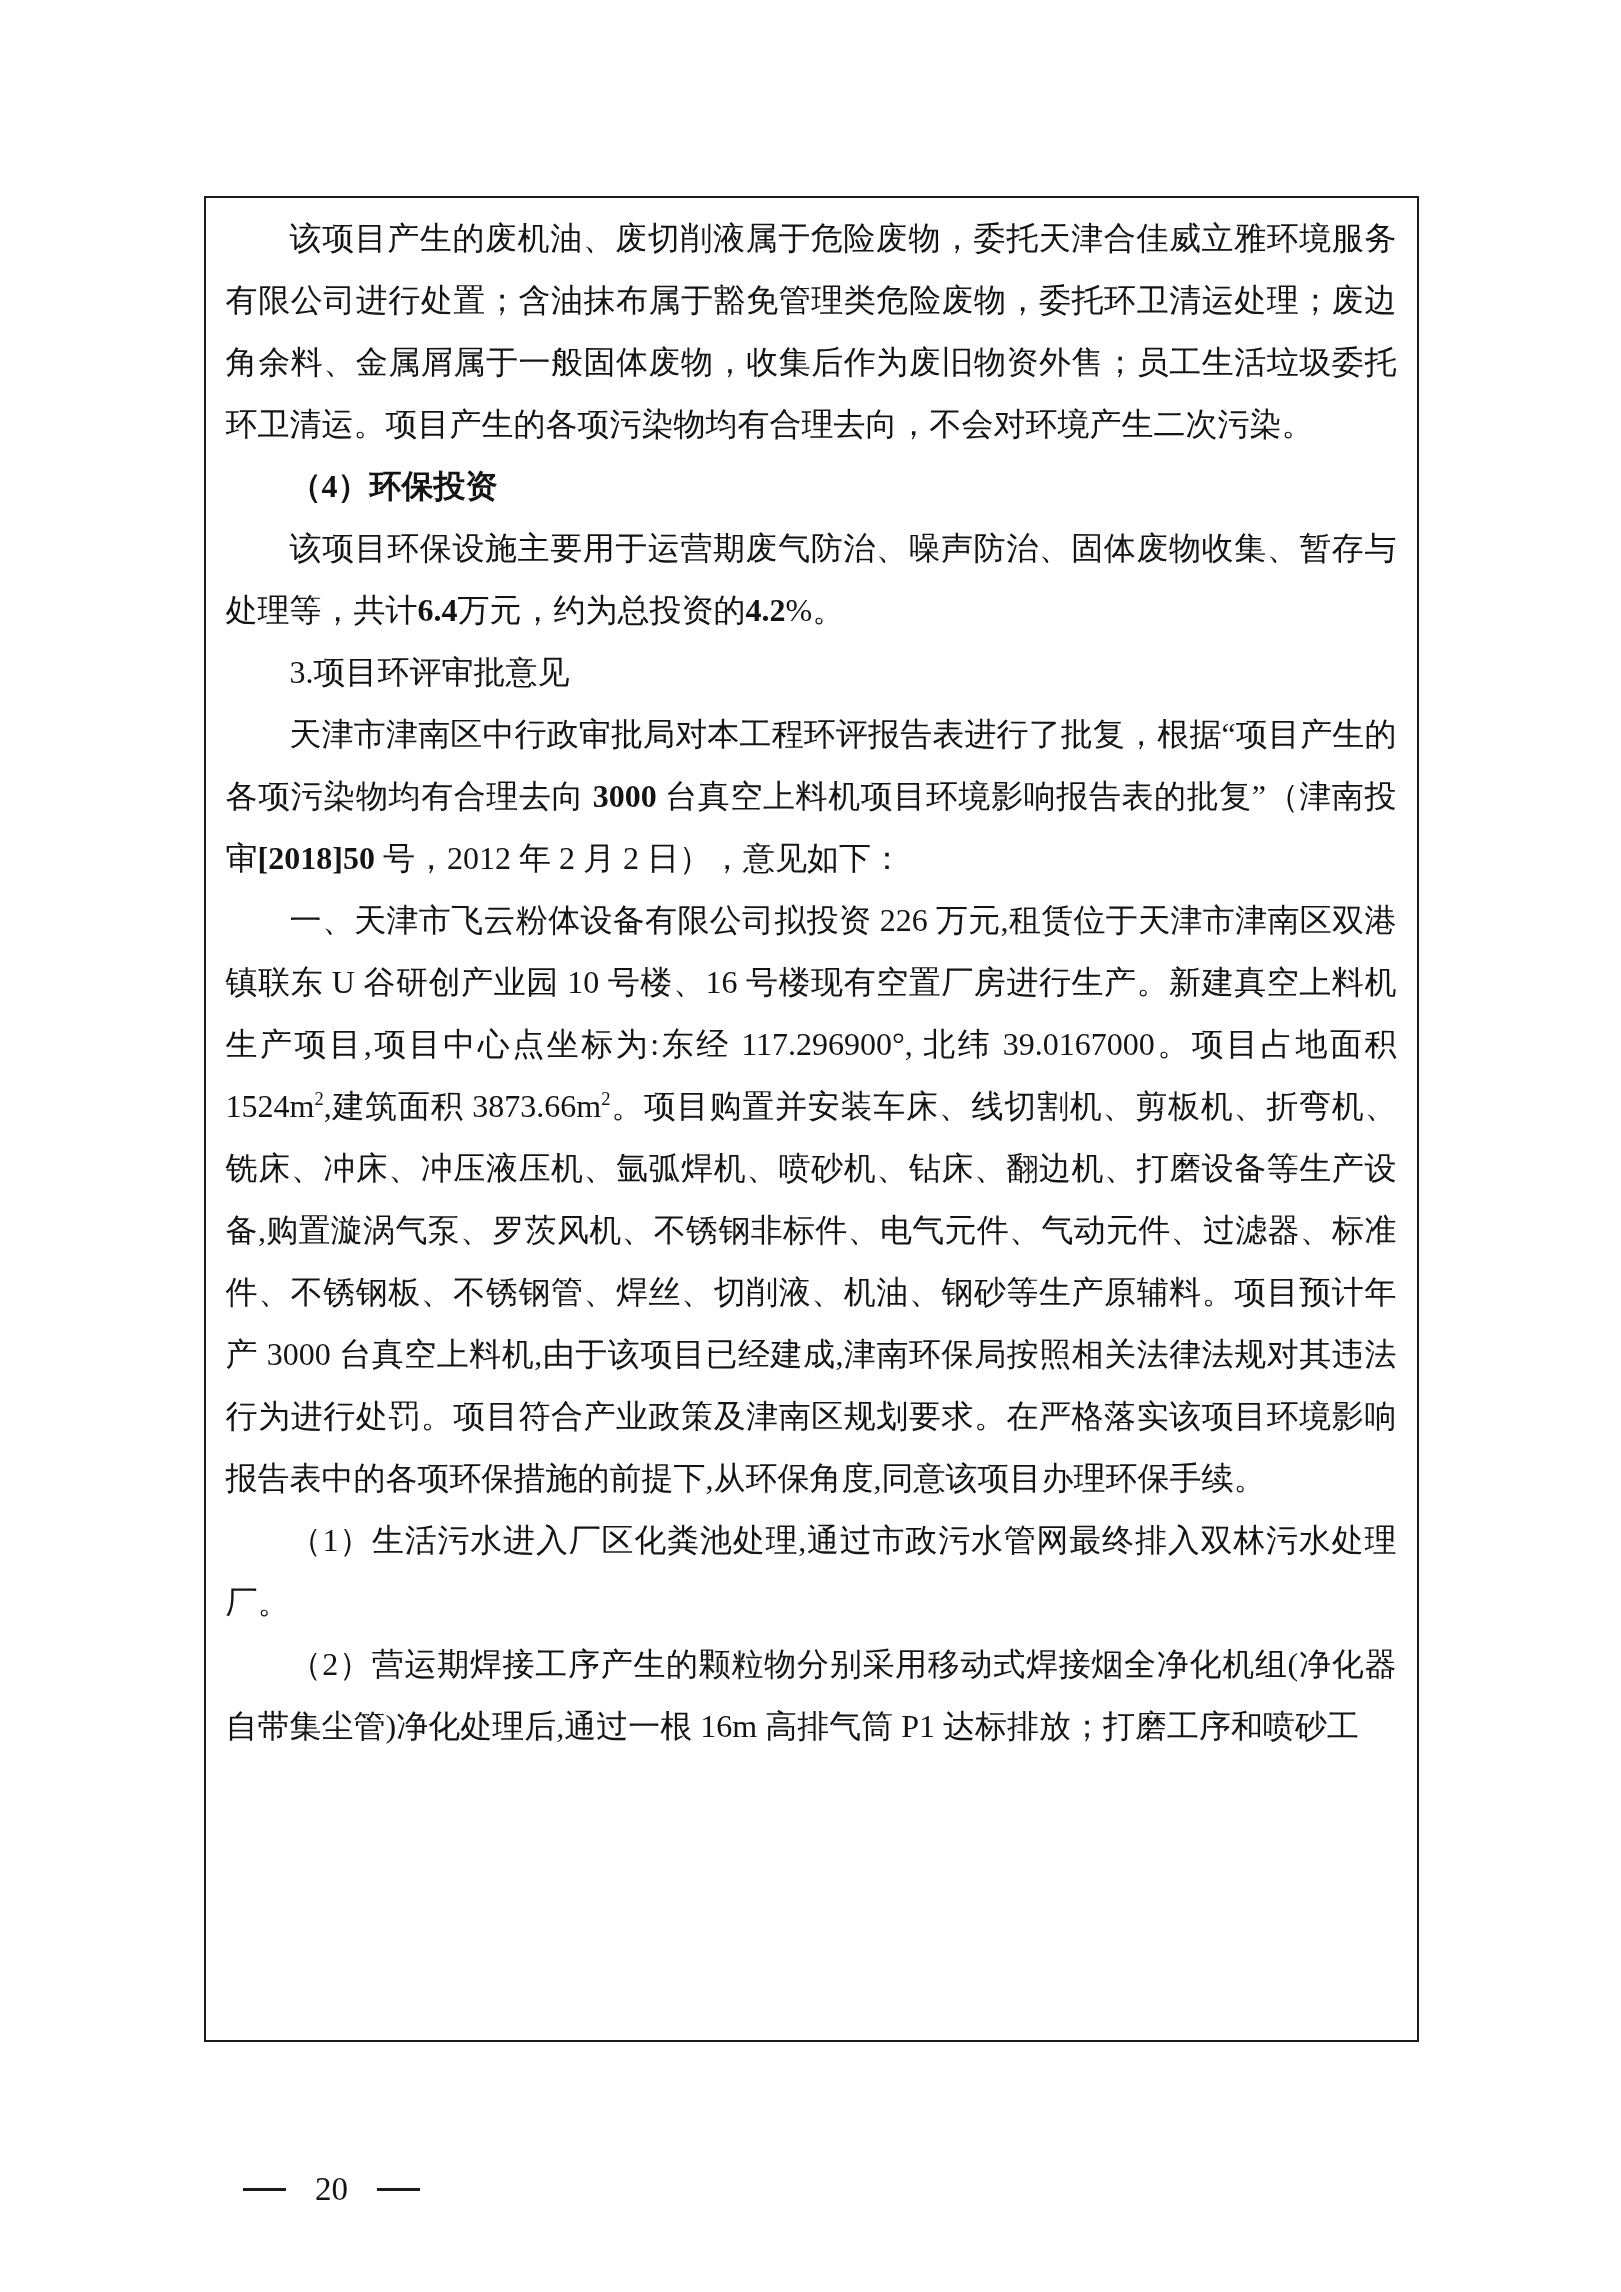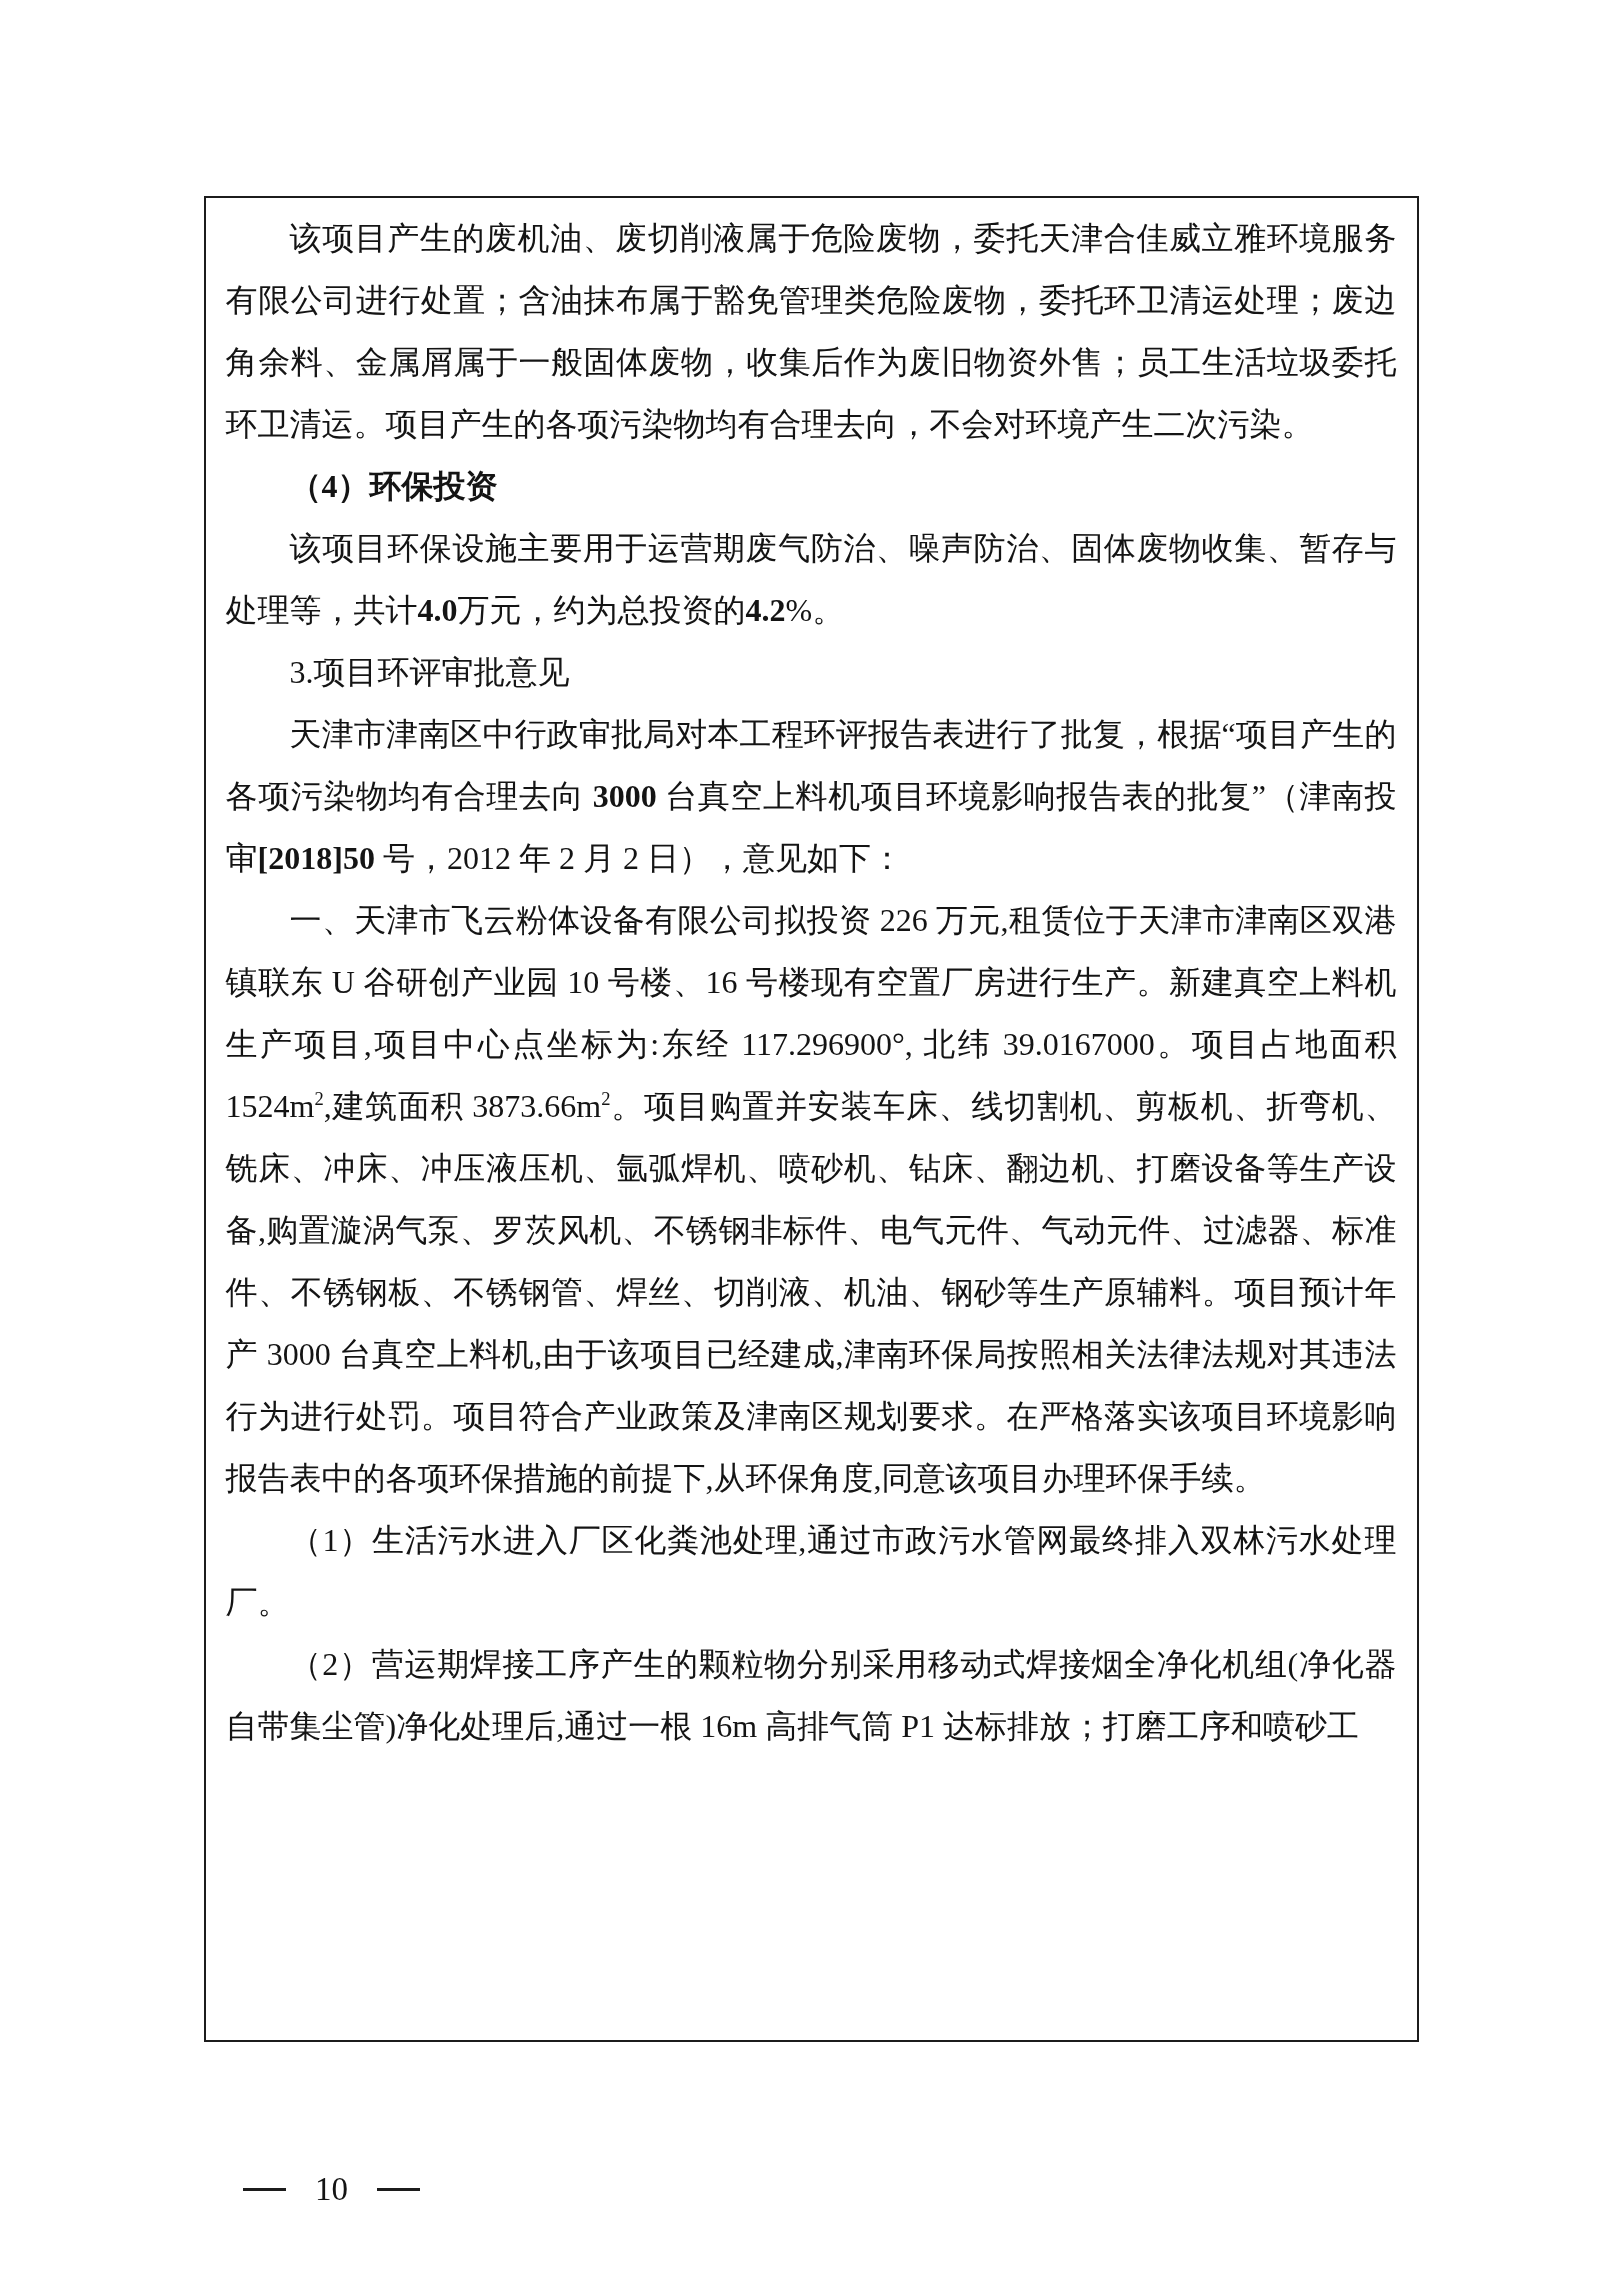--- a/index.html
+++ b/index.html
@@ -63,27 +63,27 @@
     color: #141414;
   }
 </style>
 </head>
 <body>
 
 <div class="content-frame">
   <div id="doc-body">
       <p class="para"><span>该项目产生的废机油、废切削液属于危险废物，委托天津合佳威立雅环境服务有限公司进行处置；含油抹布属于豁免管理类危险废物，委托环卫清运处理；废边角余料、金属屑属于一般固体废物，收集后作为废旧物资外售；员工生活垃圾委托环卫清运。项目产生的各项污染物均有合理去向，不会对环境产生二次污染。</span></p>
       <p class="para heading"><span class="run-bold">（4）环保投资</span></p>
-      <p class="para"><span>该项目环保设施主要用于运营期废气防治、噪声防治、固体废物收集、暂存与处理等，共计</span><span class="run-bold">4.0</span><span>万元，约为总投资的</span><span class="run-bold">4.2</span><span>%。</span></p>
+      <p class="para"><span>该项目环保设施主要用于运营期废气防治、噪声防治、固体废物收集、暂存与处理等，共计</span><span class="run-bold">6.4</span><span>万元，约为总投资的</span><span class="run-bold">4.2</span><span>%。</span></p>
       <p class="para"><span>3.项目环评审批意见</span></p>
       <p class="para"><span>天津市津南区中行政审批局对本工程环评报告表进行了批复，根据“项目产生的各项污染物均有合理去向 </span><span class="run-bold">3000</span><span> 台真空上料机项目环境影响报告表的批复”（津南投审</span><span class="run-bold">[2018]50</span><span> 号，2012 年 2 月 2 日），意见如下：</span></p>
       <p class="para"><span>一、天津市飞云粉体设备有限公司拟投资 226 万元,租赁位于天津市津南区双港镇联东 U 谷研创产业园 10 号楼、16 号楼现有空置厂房进行生产。新建真空上料机生产项目,项目中心点坐标为:东经 117.296900°, 北纬 39.0167000。项目占地面积 1524m</span><span class="run-sup">2</span><span>,建筑面积 3873.66m</span><span class="run-sup">2</span><span>。项目购置并安装车床、线切割机、剪板机、折弯机、铣床、冲床、冲压液压机、氩弧焊机、喷砂机、钻床、翻边机、打磨设备等生产设备,购置漩涡气泵、罗茨风机、不锈钢非标件、电气元件、气动元件、过滤器、标准件、不锈钢板、不锈钢管、焊丝、切削液、机油、钢砂等生产原辅料。项目预计年产 3000 台真空上料机,由于该项目已经建成,津南环保局按照相关法律法规对其违法行为进行处罚。项目符合产业政策及津南区规划要求。在严格落实该项目环境影响报告表中的各项环保措施的前提下,从环保角度,同意该项目办理环保手续。</span></p>
       <p class="para"><span>（1）生活污水进入厂区化粪池处理,通过市政污水管网最终排入双林污水处理厂。</span></p>
       <p class="para"><span>（2）营运期焊接工序产生的颗粒物分别采用移动式焊接烟全净化机组(净化器自带集尘管)净化处理后,通过一根 16m 高排气筒 P1 达标排放；打磨工序和喷砂工</span></p>
     </div>
 </div>
 
 <div class="page-footer">
   <span class="footer-dash"></span>
-  <span class="page-num">10</span>
+  <span class="page-num">20</span>
   <span class="footer-dash"></span>
 </div>
 
 
 </body></html>

